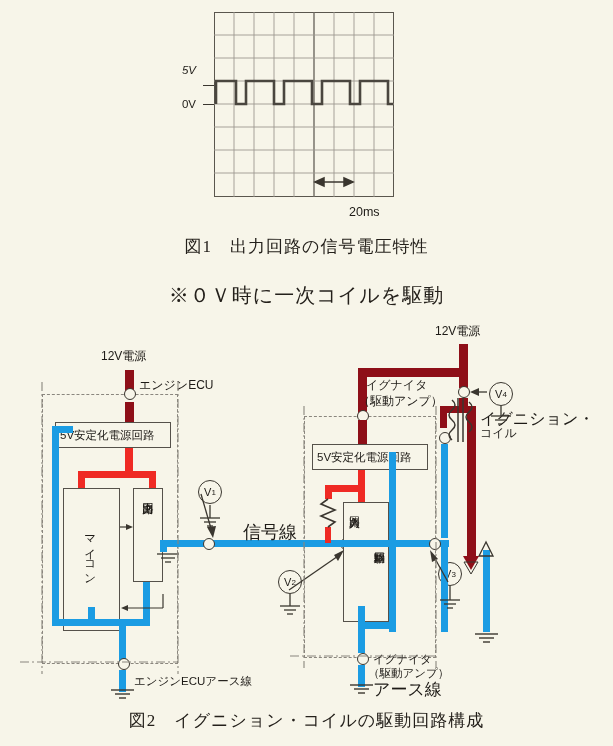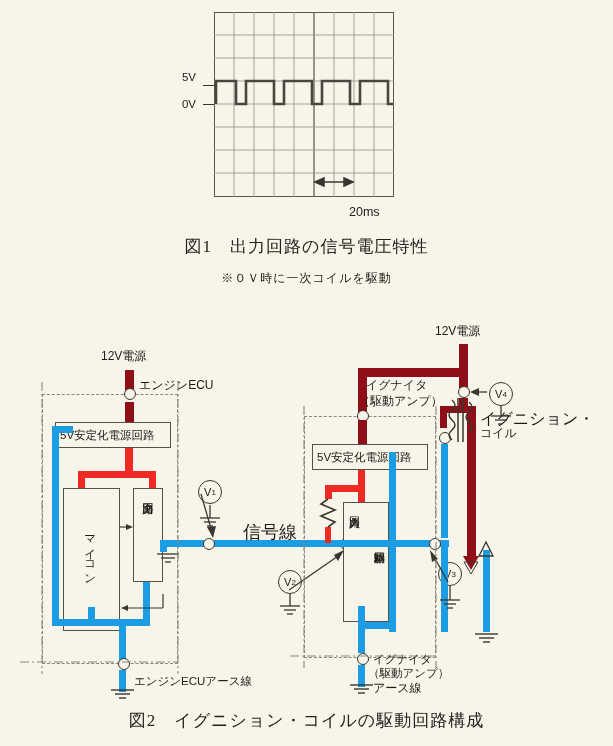--- a/index.html
+++ b/index.html
@@ -12,31 +12,31 @@
     overflow:hidden;
   }
   .abs{position:absolute;}
 
   
   #scope-wrap{left:214px;top:12px;width:180px;height:185px;}
   #scope-grid{position:absolute;left:0;top:0;width:180px;height:185px;
     border:1.4px solid #5a564e;box-sizing:border-box;background:transparent;}
 
   .axlabel{position:absolute;font-size:11.5px;color:#1d1a16;letter-spacing:-.2px;}
-  #lbl-5v{left:182px;top:71px;}
+  #lbl-5v{left:182px;top:64px;font-style:italic;}
   #lbl-0v{left:182px;top:98px;}
   .tick{position:absolute;height:1.4px;background:#3a362f;}
 
   #span-label{position:absolute;left:317px;top:205px;font-size:12.5px;color:#1d1a16;margin-left:32px;}
 
   
   .caption{position:absolute;width:100%;text-align:center;
      font-family:"Liberation Serif","DejaVu Serif",serif;color:#24201b;}
   #cap1{top:235px;font-size:17px;letter-spacing:1px;}
-  #cap1b{top:270px;font-size:12px;letter-spacing:1px;font-family:Liberation Mono, monospace;}
+  #cap1b{top:282px;font-size:20px;letter-spacing:1px;font-family:Liberation Mono, monospace;}
   #cap2{top:709px;font-size:17px;letter-spacing:1px;}
 
   
   #circuit{left:0;top:322px;width:613px;height:380px;}
 
   .wire{position:absolute;}
   .w-blue{background:#1b9ce3;}
   .w-red{background:#ef2a24;}
   .w-dred{background:#8e0f18;}
 
@@ -202,21 +202,21 @@
   <div class="wire w-blue" style="left:389px;top:130px;width:7px;height:92px;"></div>
   <div class="wire w-blue" style="left:389px;top:222px;width:7px;height:88px;"></div>
   <div class="wire w-blue" style="left:358px;top:300px;width:38px;height:7px;"></div>
   <div class="wire w-blue" style="left:358px;top:284px;width:7px;height:20px;"></div>
   <div class="wire w-blue" style="left:358px;top:305px;width:7px;height:26px;"></div>
   <div class="wire w-blue" style="left:358px;top:343px;width:7px;height:22px;"></div>
   <div class="node" style="left:356.5px;top:331px;"></div>
 
   <span class="txt" style="left:373px;top:331px;font-size:11.5px;">イグナイタ</span>
   <span class="txt" style="left:368px;top:345px;font-size:11.5px;">（駆動アンプ）</span>
-  <span class="txt" style="left:373px;top:359px;font-size:12px;">アース線</span>
+  <span class="txt" style="left:373px;top:359px;font-size:17px;font-family:Liberation Mono, monospace;">アース線</span>
 
   <div class="node" style="left:429px;top:215.5px;"></div>
 
   <div class="node" style="left:457.5px;top:64px;"></div>
   <div class="wire w-dred" style="left:459px;top:76px;width:9px;height:12px;"></div>
   <div class="wire w-dred" style="left:440px;top:84px;width:28px;height:7px;"></div>
   <div class="wire w-dred" style="left:440px;top:84px;width:7px;height:22px;"></div>
   <div class="node" style="left:438.5px;top:110px;"></div>
 
   <span class="txt" style="left:480px;top:88px;font-size:16px;">イグニション・</span>

